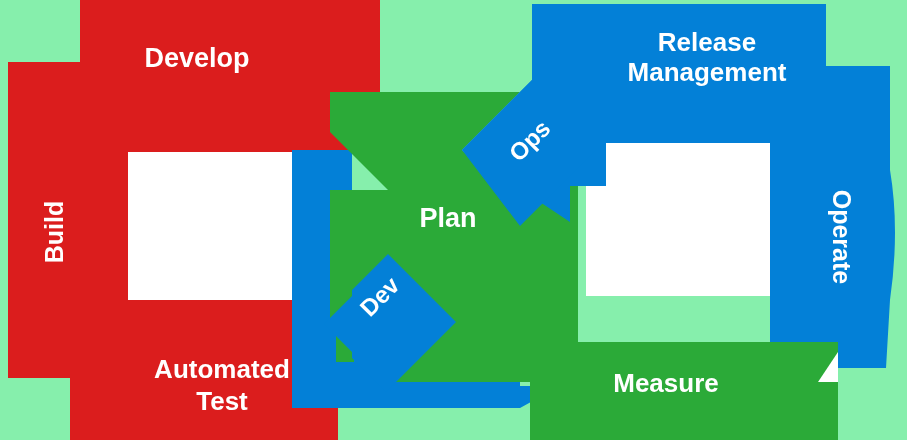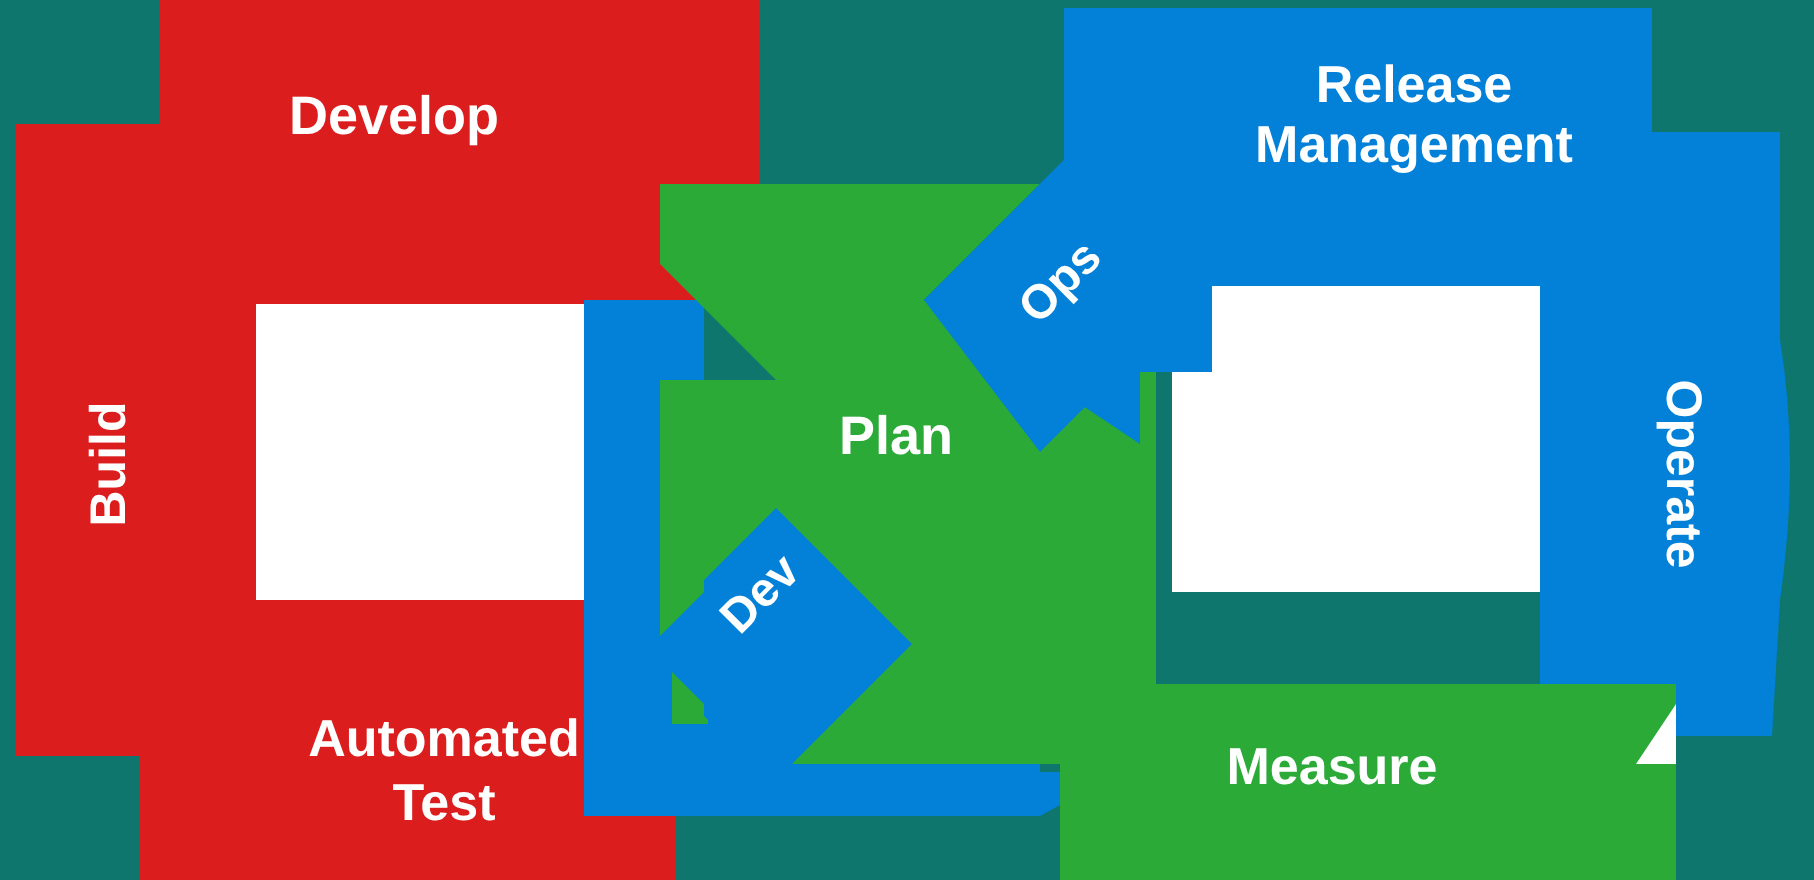--- a/index.html
+++ b/index.html
@@ -10,21 +10,21 @@
   body {
     width: 907px;
     height: 440px;
     font-family: "Liberation Sans", sans-serif;
     overflow: hidden;
   }
   #diagram-root {
     position: relative;
     width: 907px;
     height: 440px;
-    background: #0f766e;
+    background: #86efac;
   }
   svg.diagram-canvas {
     display: block;
     width: 907px;
     height: 440px;
   }
   .shape-label {
     fill: #ffffff;
     font-family: "Liberation Sans", sans-serif;
     font-weight: bold;

